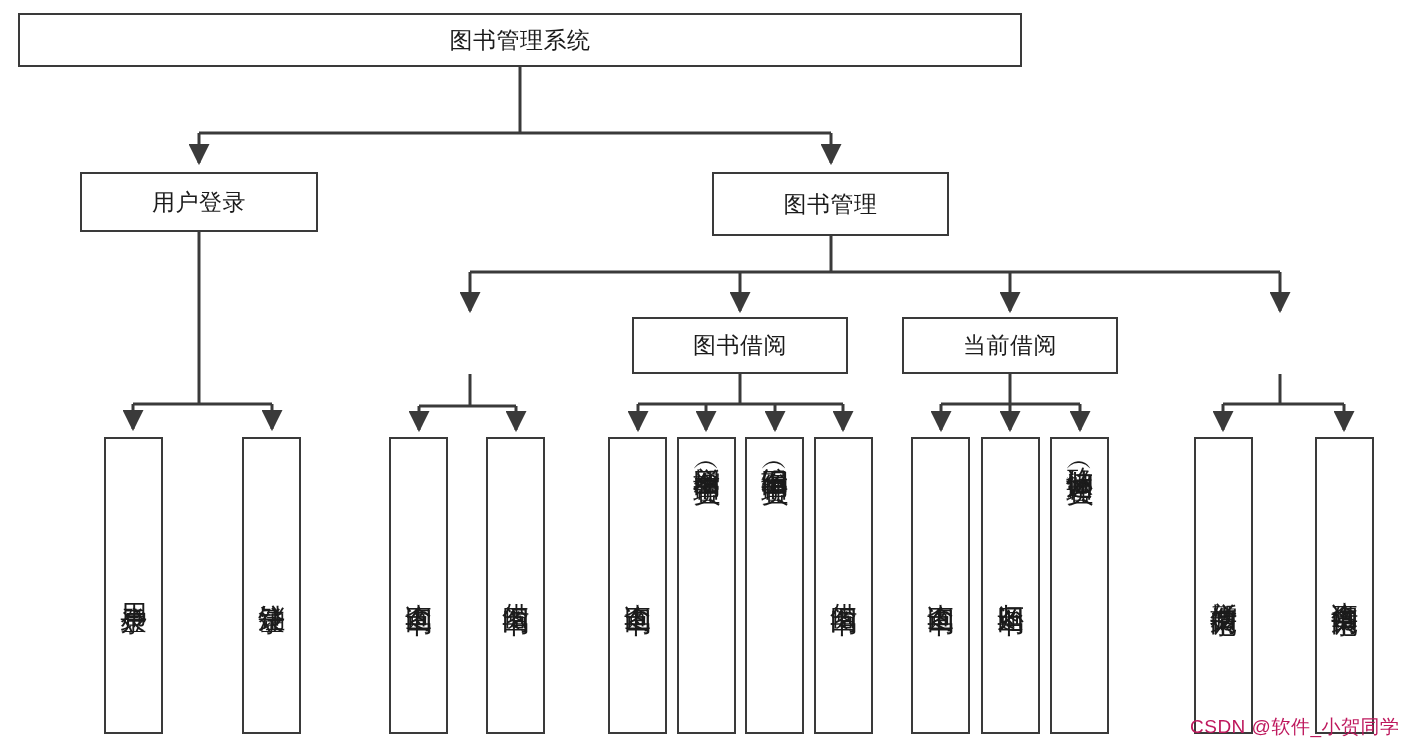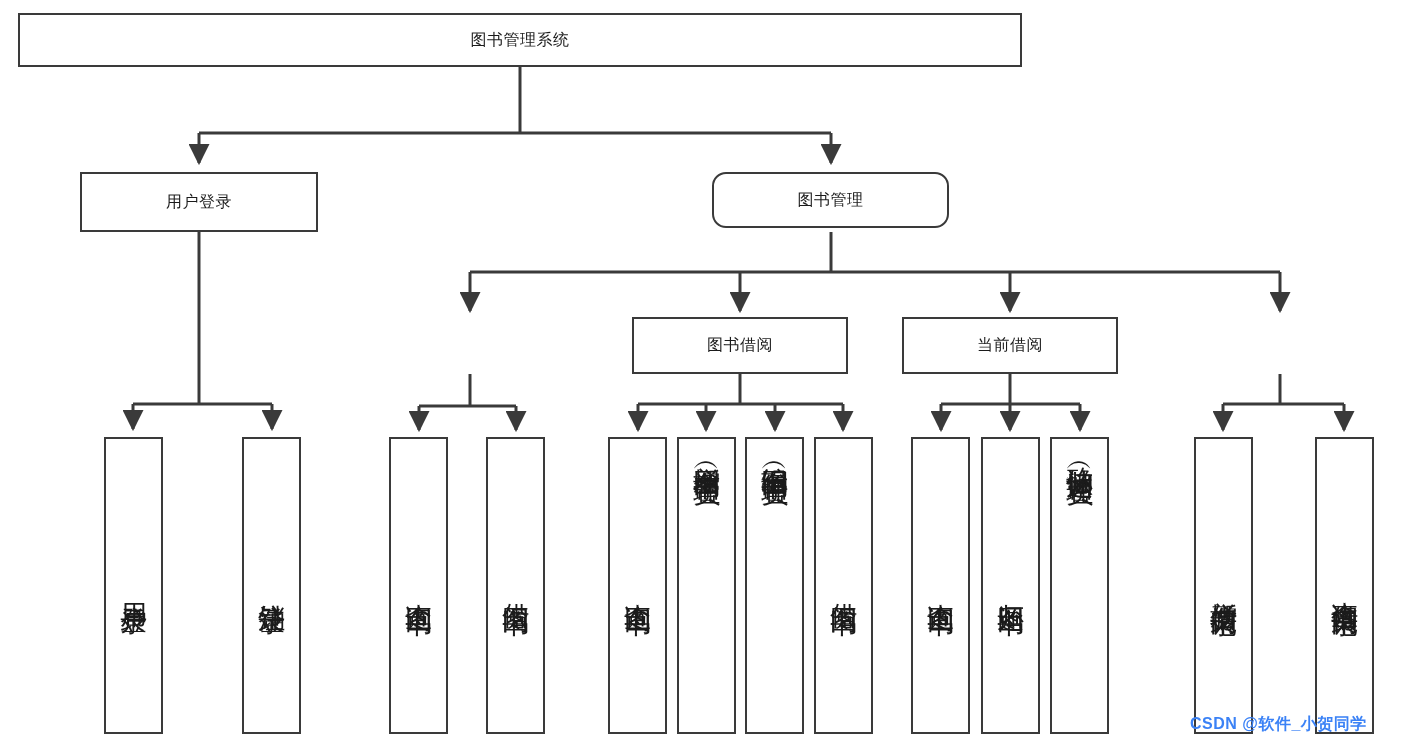--- a/index.html
+++ b/index.html
@@ -34,21 +34,21 @@
     align-items: center;
     justify-content: center;
     color: #1b1b1b;
   }
   .node .label {
     display: block;
     text-align: center;
     line-height: 1.15;
   }
   .node.horizontal .label {
-    font-size: 16px;
+    font-size: 23px;
     letter-spacing: 0.5px;
     text-align: center;
   }
   .node.vertical {
     align-items: flex-start;
     padding-top: 6px;
   }
   .node.vertical .label {
     writing-mode: vertical-rl;
     text-orientation: upright;
@@ -56,25 +56,24 @@
     line-height: 1.05;
     letter-spacing: 2px;
     white-space: nowrap;
   }
   .node.vertical.centered {
     align-items: center;
     padding-top: 0;
   }
   .watermark {
     position: absolute;
-    font-size: 16px;
-    color: #3b82f6;
+    font-size: 19px;
+    color: #be185d;
     white-space: nowrap;
     letter-spacing: 0.5px;
-    font-weight: bold;
   }
 </style>
 </head>
 <body>
 
 <div id="canvas">
 
   <svg class="connectors" viewBox="0 0 1405 747" xmlns="http://www.w3.org/2000/svg">
     <defs>
       <marker id="arrow" viewBox="0 0 10 10" refX="9" refY="5" markerWidth="7" markerHeight="7" orient="auto-start-reverse">
@@ -125,21 +124,21 @@
     </g>
   </svg>
 
   <div class="node horizontal" style="left:18px; top:13px; width:1004px; height:54px;">
     <span class="label">图书管理系统</span>
   </div>
 
   <div class="node horizontal" style="left:80px; top:172px; width:238px; height:60px;">
     <span class="label">用户登录</span>
   </div>
-  <div class="node horizontal" style="left:712px; top:172px; width:237px; height:56px;border-radius:14px;">
+  <div class="node horizontal" style="left:712px; top:172px; width:237px; height:64px;">
     <span class="label">图书管理</span>
   </div>
 
   <div class="node horizontal" style="left:902px; top:317px; width:216px; height:57px;">
     <span class="label">当前借阅</span>
   </div>
   <div class="node horizontal" style="left:632px; top:317px; width:216px; height:57px;">
     <span class="label">图书借阅</span>
   </div>
 

